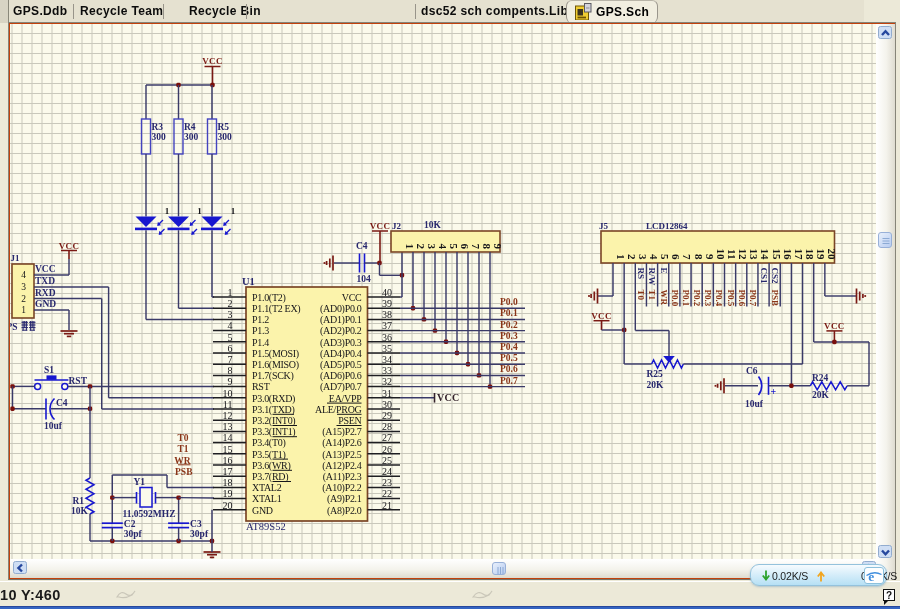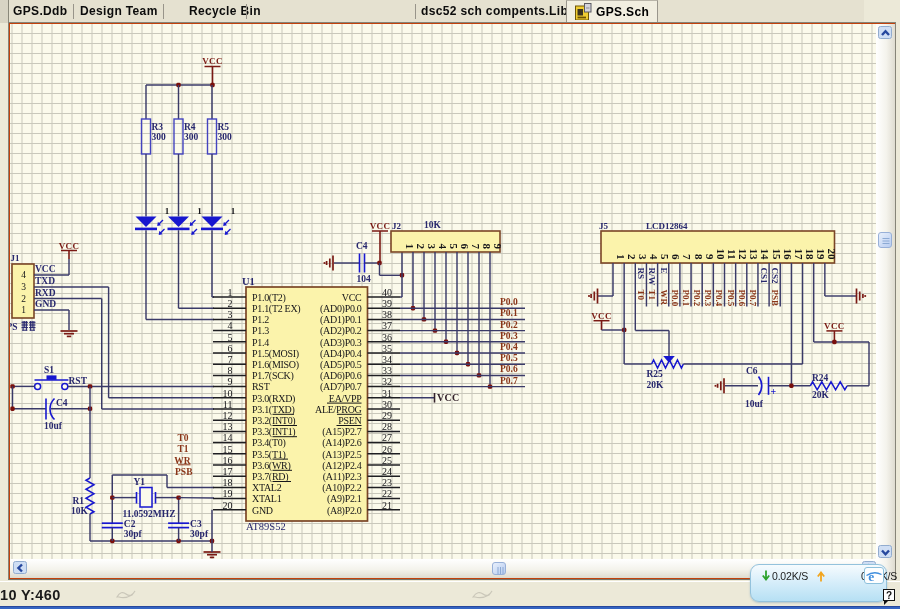--- a/index.html
+++ b/index.html
@@ -1,54 +1,54 @@
 <!DOCTYPE html>
 <html><head><meta charset="utf-8"><style>
 * { margin:0; padding:0; box-sizing:border-box; }
 body { width:900px; height:609px; overflow:hidden; font-family:"Liberation Sans",sans-serif; background:#ece9d8; }
 #root { position:relative; width:900px; height:609px; }
 
 #tabs { position:absolute; left:0; top:0; width:864px; height:23px; background:#e5e1d0; }
 #tabs .edge { position:absolute; left:0; top:0; width:9px; height:23px; background:#d8d4c4; border-right:1px solid #8a887a; }
 #tabs .t { position:absolute; top:0; height:21px; font-size:12px; font-weight:bold; color:#0c0c0c; line-height:22px; letter-spacing:0.35px; white-space:nowrap; }
 #tabs .sep { position:absolute; top:4px; height:15px; width:1px; background:#98948a; }
-#activetab { position:absolute; left:566px; top:0px; width:92px; height:23px; background:#f1eee0; border-left:1px solid #9a968c; border-right:1px solid #9a968c; border-top:1px solid #b8b4a8; }
+#activetab { position:absolute; left:566px; top:0px; width:92px; height:23px; background:#f1eee0; border-left:1px solid #9a968c; border-right:1px solid #9a968c; border-top:1px solid #b8b4a8;border-radius:6px; }
 #activetab span { position:absolute; left:29px; top:4px; font-size:12px; font-weight:bold; letter-spacing:0.35px; }
 
 #frame { position:absolute; left:8px; top:22px; width:888px; height:558px; border-top:1px solid #868478; border-left:1px solid #868478; border-right:1px solid #868478; border-bottom:1px solid #767468; background:#c2410c; }
 #sheet { position:absolute; left:1px; top:1px; width:867px; height:535px; overflow:hidden;
   background-image:
     linear-gradient(to right, #c9c8bb 1px, transparent 1px),
     linear-gradient(to bottom, #c9c8bb 1px, transparent 1px);
   background-size:10px 10px; background-position:1.5px 9px; background-color:#fbfaeb; }
 #sheet svg { position:absolute; left:-10px; top:-24px; }
 #vsb { position:absolute; right:0px; top:1px; width:19px; height:556px; background:linear-gradient(to right,#ffffff,#f4f3ec 55%,#dedbd0); }
 #hsb { position:absolute; left:1px; bottom:1px; width:868px; height:19px; background:linear-gradient(to bottom,#ffffff,#f4f3ec 55%,#dedbd0); }
 .sbtn { position:absolute; width:14px; height:13px; background:#cfdef4; border:1px solid #92accf; border-radius:2.5px; overflow:hidden; }
 .sbtn svg { display:block; margin:0 auto; }
 .sthumb { position:absolute; background:linear-gradient(135deg,#e8f0fc,#b8ccf0); border:1px solid #98b0d8; border-radius:3px; }
 
 #status { position:absolute; left:0; top:581px; width:900px; height:37px; background:#ece9d8; border-top:1px solid #fff; }
 #status .xy { position:absolute; left:0px; top:5px; font-size:14.5px; color:#1a1a1a; font-weight:bold; letter-spacing:0.4px; }
 #bluebar { position:absolute; left:0; top:606px; width:900px; height:3px; background:#3464c2; border-top:1px solid #27479c; }
 
-#speed { position:absolute; left:750px; top:564px; width:137px; height:38px; border-radius:9px; border:1px solid #94c2dc; background:linear-gradient(to bottom,#f6fbfe 0%,#d8eefa 45%,#b6e0f4 100%); box-shadow:0 1px 2px rgba(120,160,190,.5); }
+#speed { position:absolute; left:750px; top:564px; width:137px; height:22px; border-radius:9px; border:1px solid #94c2dc; background:linear-gradient(to bottom,#f6fbfe 0%,#d8eefa 45%,#b6e0f4 100%); box-shadow:0 1px 2px rgba(120,160,190,.5); }
 #speed .txt { position:absolute; top:5px; font-size:10.5px; color:#1c1c1c; letter-spacing:-0.2px; }
 #iebtn { position:absolute; left:113px; top:2px; width:20px; height:17px; background:#fdfeff; border:1px solid #8cc0dc; border-radius:3px; }
 
 #help { position:absolute; left:883px; top:589px; width:12px; height:12px; border:1.5px solid #111; background:#fdfdfd; color:#111; font-size:10px; font-weight:bold; text-align:center; line-height:11px; }
 #help:after { content:""; position:absolute; left:0px; top:11px; width:0; height:0; border-left:4px solid #111; border-bottom:4px solid transparent; }
 </style></head>
 <body>
 <div id="root">
   <div id="tabs">
     <div class="edge"></div>
     <div class="t" style="left:13px;">GPS.Ddb</div>
     <div class="sep" style="left:73px;"></div>
-    <div class="t" style="left:80px;">Design Team</div>
+    <div class="t" style="left:80px;">Recycle Team</div>
     <div class="sep" style="left:163px;"></div>
     <div class="t" style="left:169px;padding-left:20px;">Recycle Bin</div>
     <div class="sep" style="left:246px;"></div>
     <div class="sep" style="left:415px;"></div>
     <div class="t" style="left:421px;">dsc52 sch compents.Lib</div>
     <div id="activetab">
       <svg width="17" height="17" style="position:absolute;left:8px;top:2px;">
         <rect x="0.5" y="3" width="13" height="14" fill="#f0cd32" stroke="#6e5606" stroke-width="1"></rect>
         <rect x="9.5" y="0.5" width="6.5" height="8.5" fill="#d4d4dc" stroke="#5a5a62" stroke-width="1"></rect>
         <rect x="2.5" y="6" width="5.5" height="6.5" fill="#3c3420"></rect>

